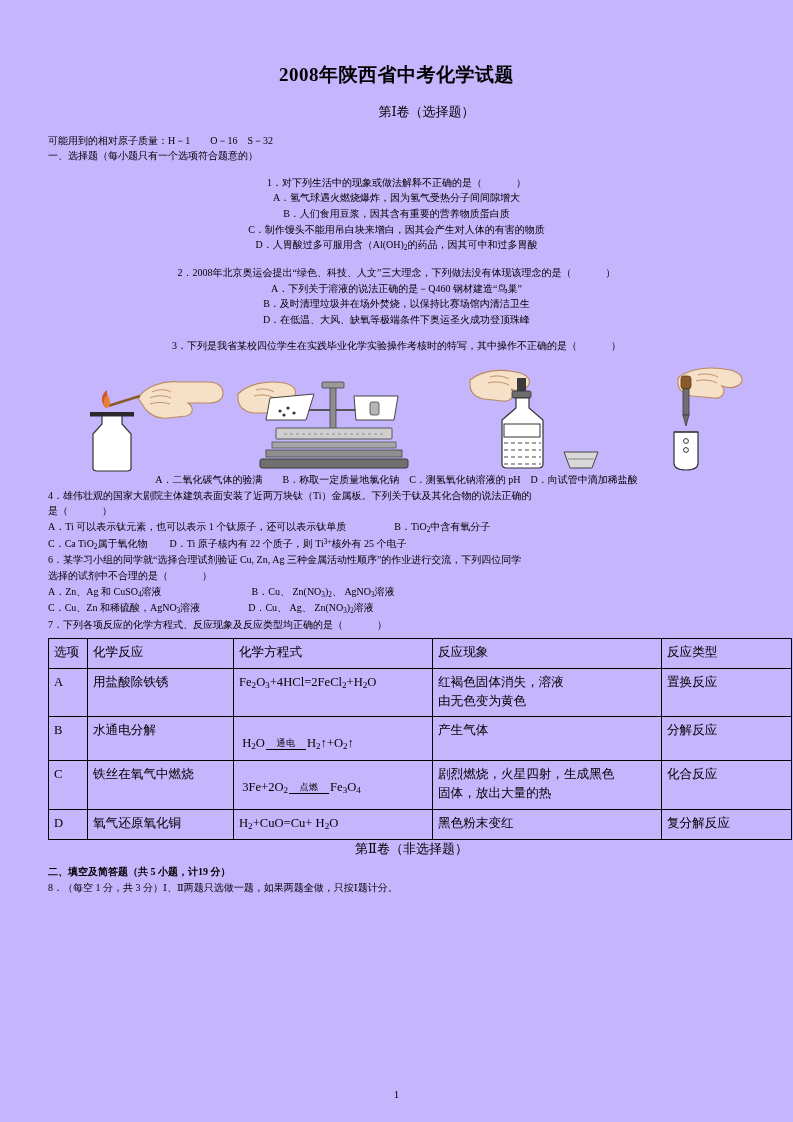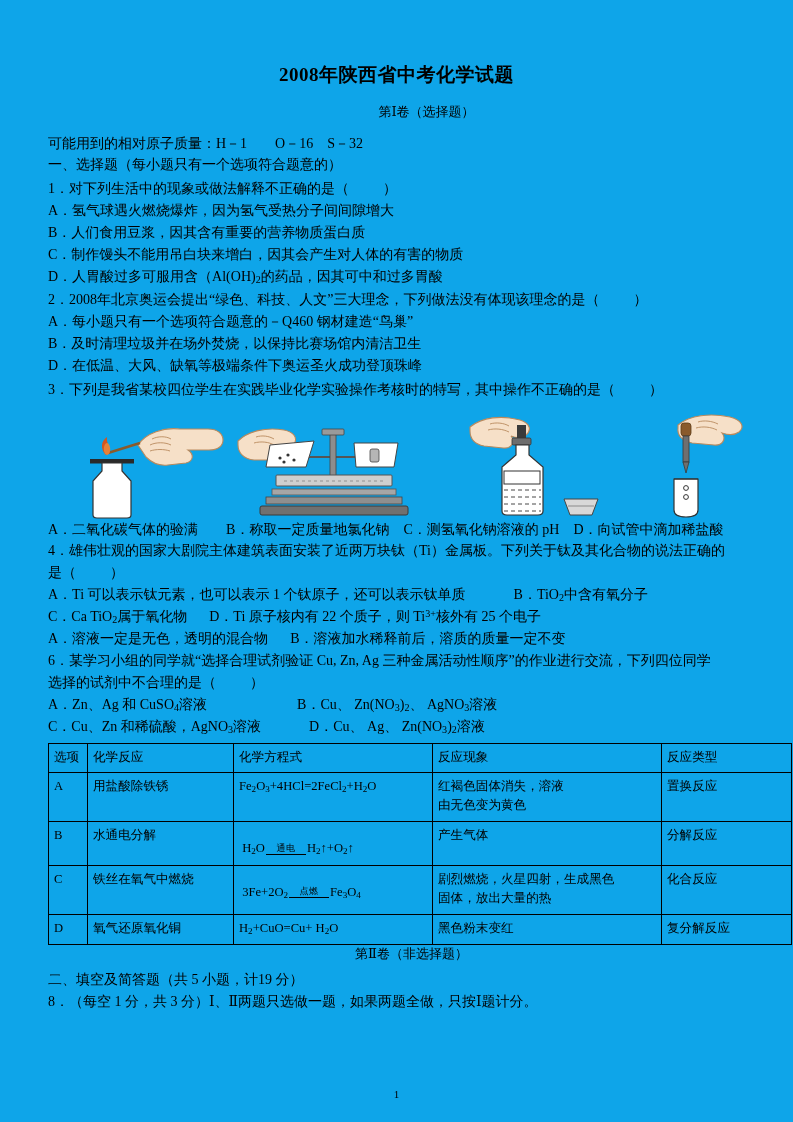--- a/index.html
+++ b/index.html
@@ -9,47 +9,48 @@
   }
   body {
     font-family: "Liberation Serif", "DejaVu Serif", serif;
     color: #000000;
   }
   .page {
     position: relative;
     width: 793px;
     height: 1122px;
     margin: 0 auto;
-    background: #0ea5e9;
+    background: #c4b5fd;
     box-sizing: border-box;
     padding: 48px 48px 0 48px;
     overflow: hidden;
   }
   .doc-title {
     text-align: center;
     font-size: 19px;
     font-weight: bold;
     letter-spacing: 0.5px;
     margin: 14px 0 0 0;
     line-height: 1.4;
   }
   .subtitle {
     text-align: center;
     font-size: 13px;
     margin: 14px 0 0 0;
     padding-left: 60px;
   }
   .line {
-    font-size: 14px;
+    font-size: 10px;
     line-height: 1.56;
     margin: 0;
     white-space: nowrap;
   }
   .blk {
-    margin-top: 2px;
+    margin-top: 11px;
+    text-align: center;
   }
   .gap-md { display: inline-block; width: 22px; }
   .gap-lg { display: inline-block; width: 48px; }
   .gap-xl { display: inline-block; width: 90px; }
   .paren-blank { display: inline-block; width: 34px; }
   sub { font-size: 0.72em; vertical-align: -0.22em; }
   sup { font-size: 0.72em; vertical-align: 0.42em; }
 
   
   .figures {
@@ -146,21 +147,21 @@
     <div class="line">C．制作馒头不能用吊白块来增白，因其会产生对人体的有害的物质</div>
     <div class="line">
       <span>D．人胃酸过多可服用含（Al(OH)</span><sub>2</sub><span>的药品，因其可中和过多胃酸</span>
     </div>
   </div>
 
   <div class="blk">
     <div class="line">
       <span>2．2008年北京奥运会提出“绿色、科技、人文”三大理念，下列做法没有体现该理念的是（</span><span class="paren-blank"></span><span>）</span>
     </div>
-    <div class="line">A．每小题只有一个选项符合题意的－Q460 钢材建造“鸟巢”</div>
+    <div class="line">A．下列关于溶液的说法正确的是－Q460 钢材建造“鸟巢”</div>
     <div class="line">B．及时清理垃圾并在场外焚烧，以保持比赛场馆内清洁卫生</div>
     <div class="line">D．在低温、大风、缺氧等极端条件下奥运圣火成功登顶珠峰</div>
   </div>
 
   <div class="blk">
     <div class="line">
       <span>3．下列是我省某校四位学生在实践毕业化学实验操作考核时的特写，其中操作不正确的是（</span><span class="paren-blank"></span><span>）</span>
     </div>
 
     <div class="figures">
@@ -272,39 +273,39 @@
     </div>
     <div class="line">
       <span>A．Ti 可以表示钛元素，也可以表示 1 个钛原子，还可以表示钛单质</span><span class="gap-lg"></span><span>B．TiO</span><sub>2</sub><span>中含有氧分子</span>
     </div>
     <div class="line">
       <span>C．Ca TiO</span><sub>2</sub><span>属于氧化物</span><span class="gap-md"></span><span>D．Ti 原子核内有 22 个质子，则 Ti</span><sup>3+</sup><span>核外有 25 个电子</span>
     </div>
   </div>
 
   <div>
-    <div class="line">
-      <span>A．溶液一定是无色，透明的混合物</span><span class="gap-md"></span><span>B．溶液加水稀释前后，溶质的质量一定不变</span>
-    </div>
   </div>
 
   <div>
     <div class="line">6．某学习小组的同学就“选择合理试剂验证 Cu, Zn, Ag 三种金属活动性顺序”的作业进行交流，下列四位同学</div>
     <div class="line">
       <span>选择的试剂中不合理的是（</span><span class="paren-blank"></span><span>）</span>
     </div>
     <div class="line">
       <span>A．Zn、Ag 和 CuSO</span><sub>4</sub><span>溶液</span><span class="gap-xl"></span><span>B．Cu、 Zn(NO</span><sub>3</sub><span>)</span><sub>2</sub><span>、 AgNO</span><sub>3</sub><span>溶液</span>
     </div>
     <div class="line">
       <span>C．Cu、Zn 和稀硫酸，AgNO</span><sub>3</sub><span>溶液</span><span class="gap-lg"></span><span>D．Cu、 Ag、 Zn(NO</span><sub>3</sub><span>)</span><sub>2</sub><span>溶液</span>
     </div>
   </div>
 
   <div>
+    <div class="line">
+      <span>7．下列各项反应的化学方程式、反应现象及反应类型均正确的是（</span><span class="paren-blank"></span><span>）</span>
+    </div>
 
     <table class="qtable">
       <thead>
         <tr>
           <th class="col-opt hdr-opt">选项</th>
           <th class="col-rxn">化学反应</th>
           <th class="col-eq">化学方程式</th>
           <th class="col-phen">反应现象</th>
           <th class="col-type">反应类型</th>
         </tr>
@@ -357,18 +358,18 @@
           </td>
           <td>黑色粉末变红</td>
           <td>复分解反应</td>
         </tr>
       </tbody>
     </table>
   </div>
 
   <div class="footer-sub">第Ⅱ卷（非选择题）</div>
 
-  <div class="line" style="margin-top:6px;">二、填空及简答题（共 5 小题，计19 分）</div>
+  <div class="line" style="margin-top:6px;font-weight:bold;">二、填空及简答题（共 5 小题，计19 分）</div>
   <div class="line">8．（每空 1 分，共 3 分）Ⅰ、Ⅱ两题只选做一题，如果两题全做，只按Ⅰ题计分。</div>
 
   <div class="page-num">1</div>
 
 </div>
 
 </body></html>

